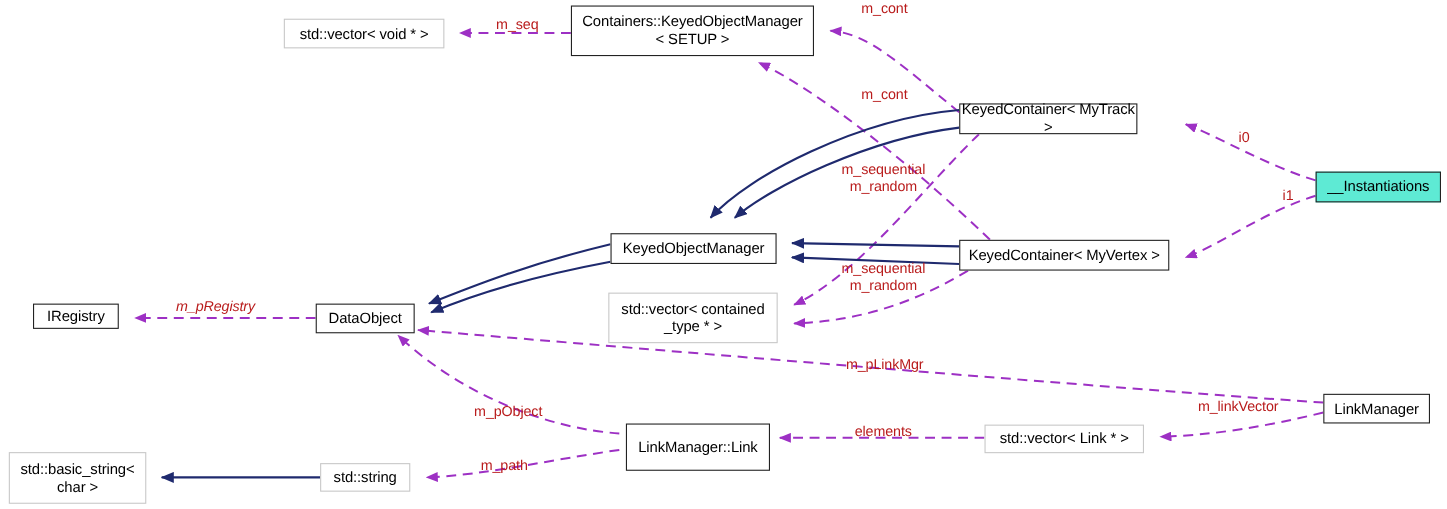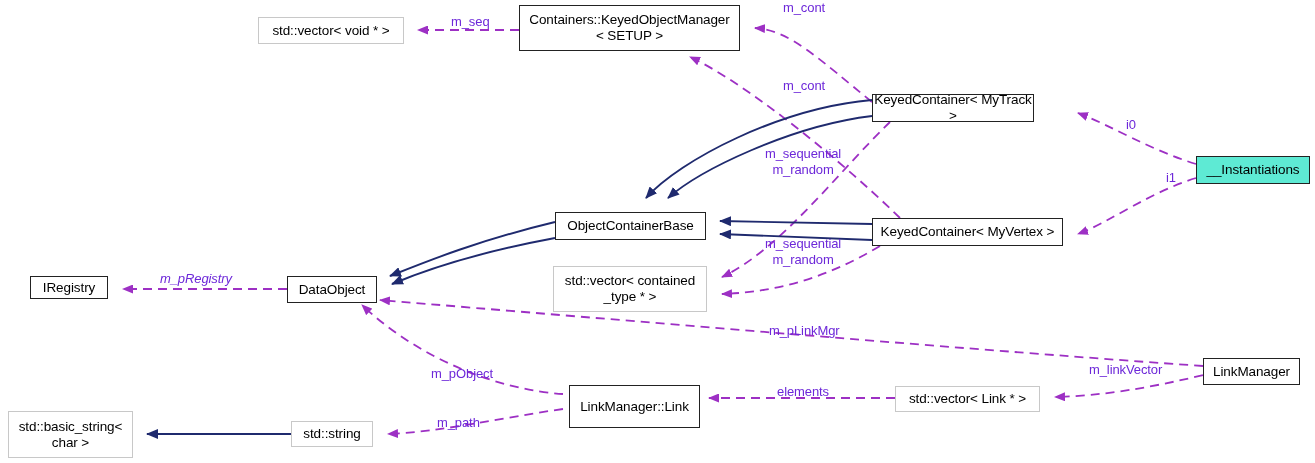--- a/index.html
+++ b/index.html
@@ -42,21 +42,21 @@
   .node-box.faint {
     border: 1.2px solid #c8c8c8;
   }
   .node-box.highlight {
     border: 1.6px solid #222222;
     background: #5eead4;
   }
   .edge-label {
     position: absolute;
     font-size: 13px;
-    color: #6d28d9;
+    color: #b91c1c;
     white-space: pre-line;
     text-align: center;
     line-height: 1.22;
     letter-spacing: -0.1px;
     pointer-events: none;
   }
 </style>
 </head>
 <body>
 
@@ -101,21 +101,21 @@
 
   <div class="node-box faint" style="left:258px; top:17px; width:146px; height:27px;">std::vector&lt; void * &gt;</div>
 
   <div class="node-box solid" style="left:519px; top:5px; width:221px; height:46px;">Containers::KeyedObjectManager
 &lt; SETUP &gt;</div>
 
   <div class="node-box solid" style="left:872px; top:94px; width:162px; height:28px;">KeyedContainer&lt; MyTrack &gt;</div>
 
   <div class="node-box highlight" style="left:1196px; top:156px; width:114px; height:28px;">__Instantiations</div>
 
-  <div class="node-box solid" style="left:555px; top:212px; width:151px; height:28px;">ObjectContainerBase</div>
+  <div class="node-box solid" style="left:555px; top:212px; width:151px; height:28px;">KeyedObjectManager</div>
 
   <div class="node-box faint" style="left:553px; top:266px; width:154px; height:46px;">std::vector&lt; contained
 _type * &gt;</div>
 
   <div class="node-box solid" style="left:872px; top:218px; width:191px; height:28px;">KeyedContainer&lt; MyVertex &gt;</div>
 
   <div class="node-box solid" style="left:30px; top:276px; width:78px; height:23px;">IRegistry</div>
 
   <div class="node-box solid" style="left:287px; top:276px; width:90px; height:27px;">DataObject</div>
 

